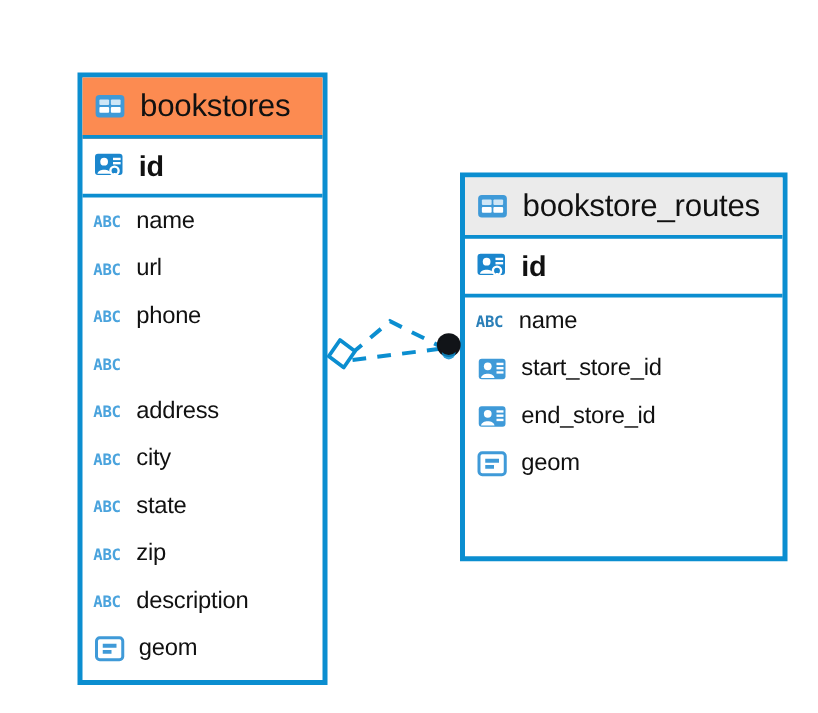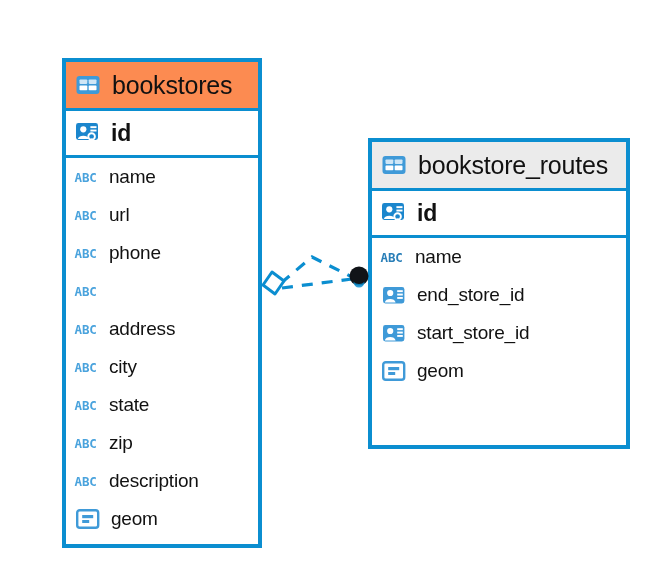--- a/index.html
+++ b/index.html
@@ -294,34 +294,34 @@
         <span class="ficon">
           <svg viewBox="0 0 28 28" width="28" height="28" xmlns="http://www.w3.org/2000/svg">
             <rect x="3" y="6" width="21.4" height="16.4" rx="2.4" fill="#3f9ad8"></rect>
             <circle cx="10.2" cy="12" r="3.1" fill="#ffffff"></circle>
             <path d="M 4.8 21.4 C 5.5 16.9 14.9 16.9 15.6 21.4 Z" fill="#ffffff"></path>
             <rect x="17.2" y="9.2" width="5.6" height="1.9" fill="#ffffff"></rect>
             <rect x="17.2" y="12.6" width="5.6" height="1.9" fill="#ffffff"></rect>
             <rect x="17.2" y="16" width="5.6" height="1.9" fill="#ffffff"></rect>
           </svg>
         </span>
-        <span class="field-label">end_store_id</span>
+        <span class="field-label">start_store_id</span>
       </div>
       <div class="field-row">
         <span class="ficon">
           <svg viewBox="0 0 28 28" width="28" height="28" xmlns="http://www.w3.org/2000/svg">
             <rect x="3" y="6" width="21.4" height="16.4" rx="2.4" fill="#3f9ad8"></rect>
             <circle cx="10.2" cy="12" r="3.1" fill="#ffffff"></circle>
             <path d="M 4.8 21.4 C 5.5 16.9 14.9 16.9 15.6 21.4 Z" fill="#ffffff"></path>
             <rect x="17.2" y="9.2" width="5.6" height="1.9" fill="#ffffff"></rect>
             <rect x="17.2" y="12.6" width="5.6" height="1.9" fill="#ffffff"></rect>
             <rect x="17.2" y="16" width="5.6" height="1.9" fill="#ffffff"></rect>
           </svg>
         </span>
-        <span class="field-label">start_store_id</span>
+        <span class="field-label">end_store_id</span>
       </div>
       <div class="field-row">
         <span class="ficon">
           <svg viewBox="0 0 28 28" width="28" height="28" xmlns="http://www.w3.org/2000/svg">
             <rect x="3.2" y="5.2" width="21" height="17.6" rx="2.6" fill="#ffffff" stroke="#3f9ad8" stroke-width="2.4"></rect>
             <rect x="8.2" y="10" width="11" height="3.2" fill="#3f9ad8"></rect>
             <rect x="8.2" y="15" width="7" height="3" fill="#3f9ad8"></rect>
           </svg>
         </span>
         <span class="field-label">geom</span>

